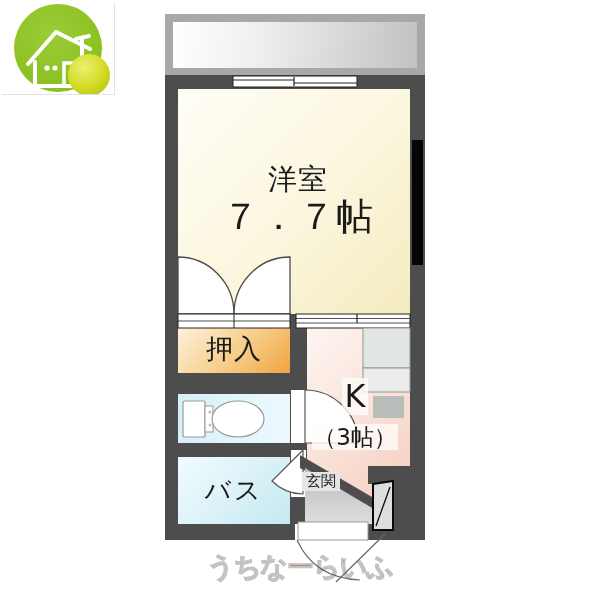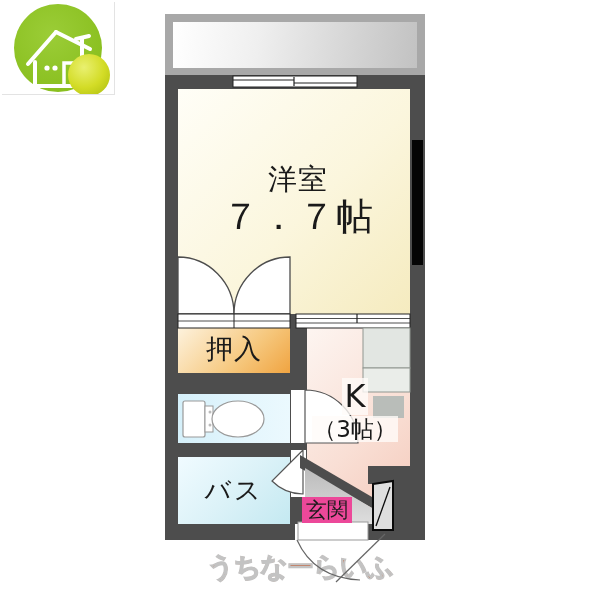--- a/index.html
+++ b/index.html
@@ -46,22 +46,22 @@
   #symbols{position:absolute;left:0;top:0;width:600px;height:600px;z-index:5;}
 
   
   .label{position:absolute;z-index:10;text-align:center;line-height:1.15;}
   #label-western{left:178px;top:163px;width:240px;font-size:29px;letter-spacing:1px;}
   #label-western .l2{font-size:37px;}
   #label-closet{left:178px;top:333px;width:112px;font-size:27px;letter-spacing:1px;}
   #label-bath{left:178px;top:476px;width:112px;font-size:26px;letter-spacing:3px;}
   #label-kitchen{left:300px;top:378px;width:110px;}
   #label-kitchen .l1{font-size:32px;background:rgba(255,251,249,0.8);padding:0 3px;display:inline-block;}
-  #label-kitchen .l2{font-size:23px;background:rgba(255,251,249,0.8);padding:0 1px;display:inline-block;margin-top:1px;}
-  #label-entrance{left:302px;top:497px;font-size:21px;background:#ec4899;padding:1px 4px;z-index:10;}
+  #label-kitchen .l2{font-size:23px;background:rgba(255,251,249,0.8);padding:0 1px;display:inline-block;margin-top:9px;}
+  #label-entrance{left:302px;top:472px;font-size:15px;background:#e5e5e5;padding:1px 4px;z-index:10;}
   #watermark{left:195px;top:551px;width:210px;z-index:3;font-size:27px;font-weight:bold;
     color:#c2410c;-webkit-text-stroke:1.2px #c3c3c3;letter-spacing:-1px;}
 </style>
 </head>
 <body>
 
 <div id="screen">
 
   <div id="logo-box" class="abs">
     <svg width="112" height="92" viewBox="0 0 112 92">

